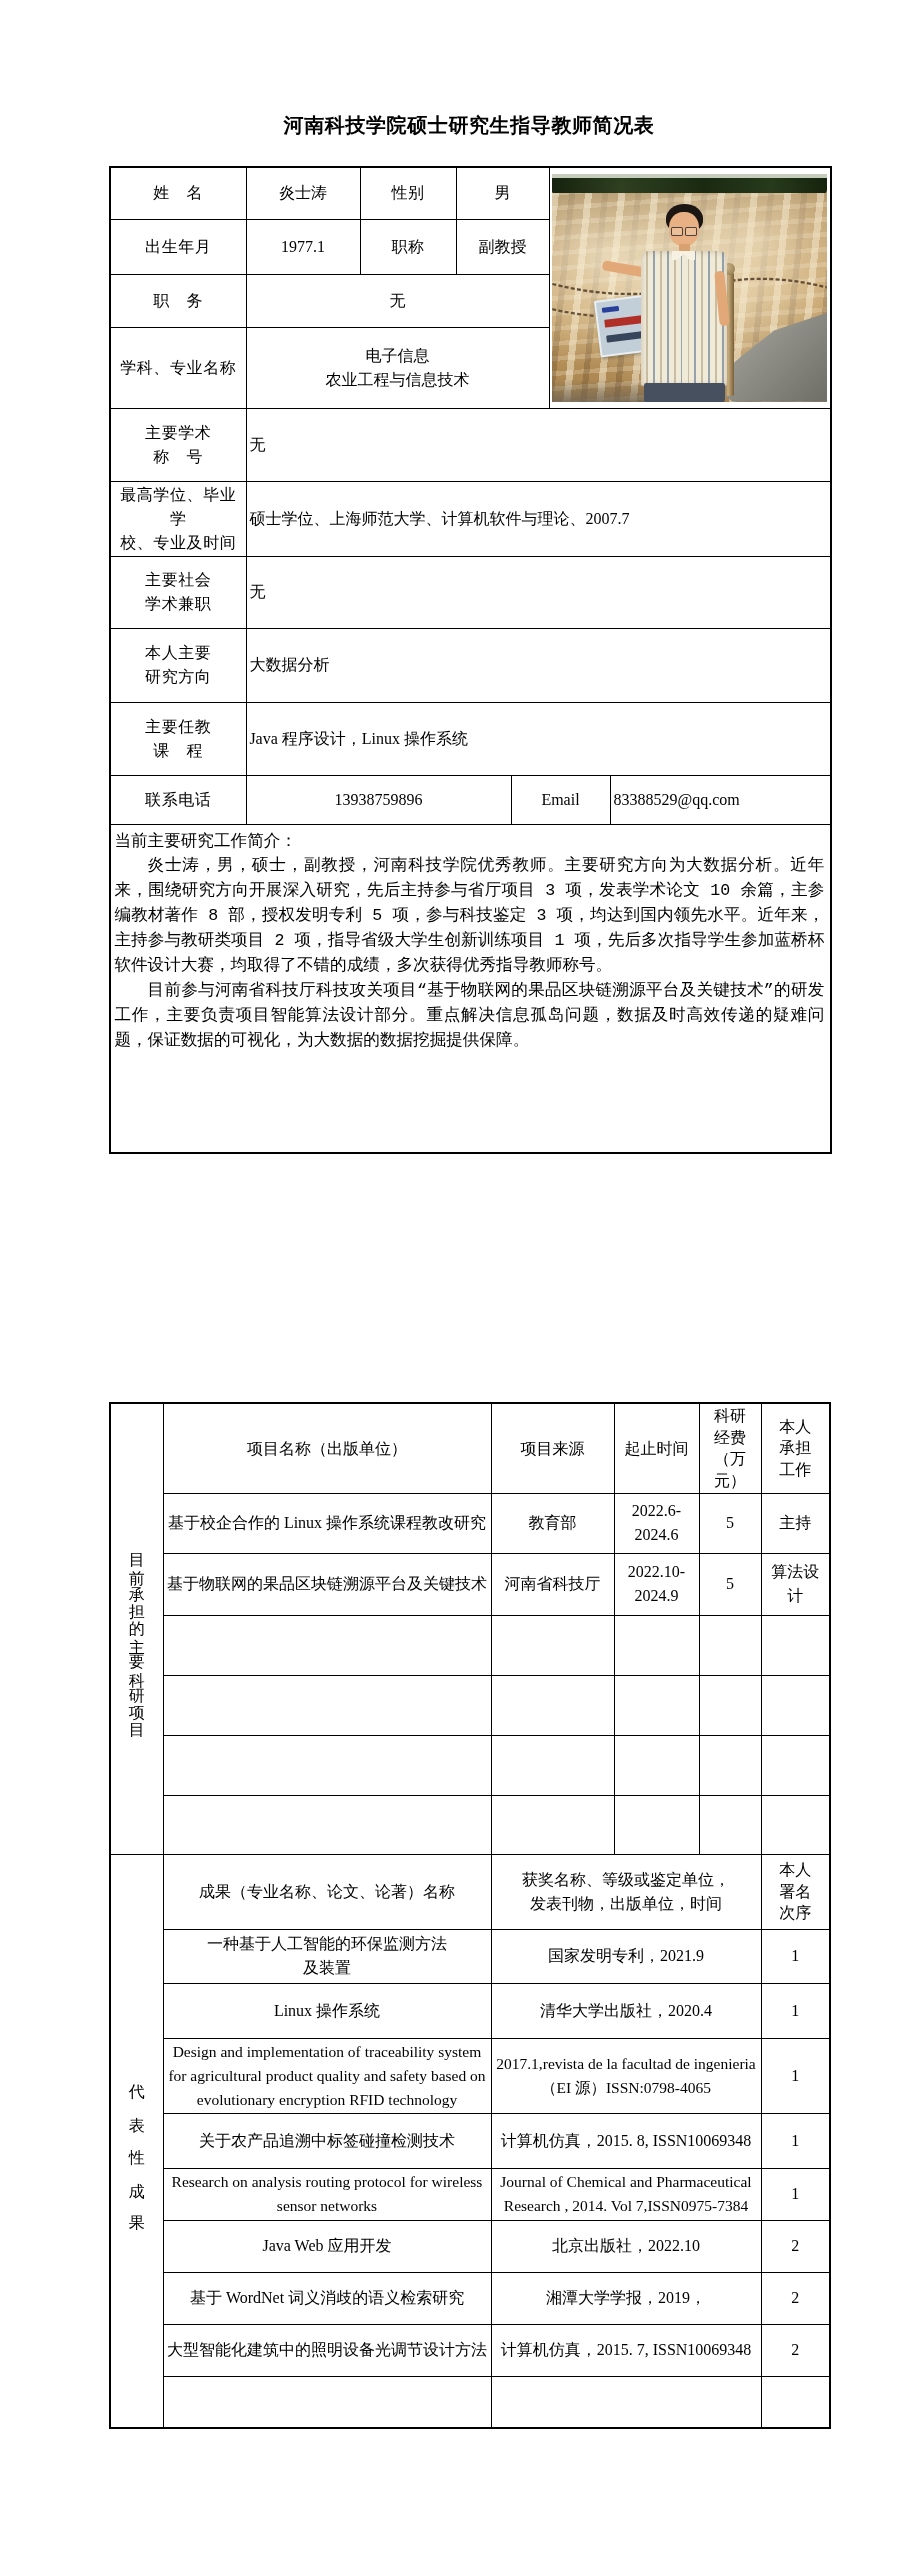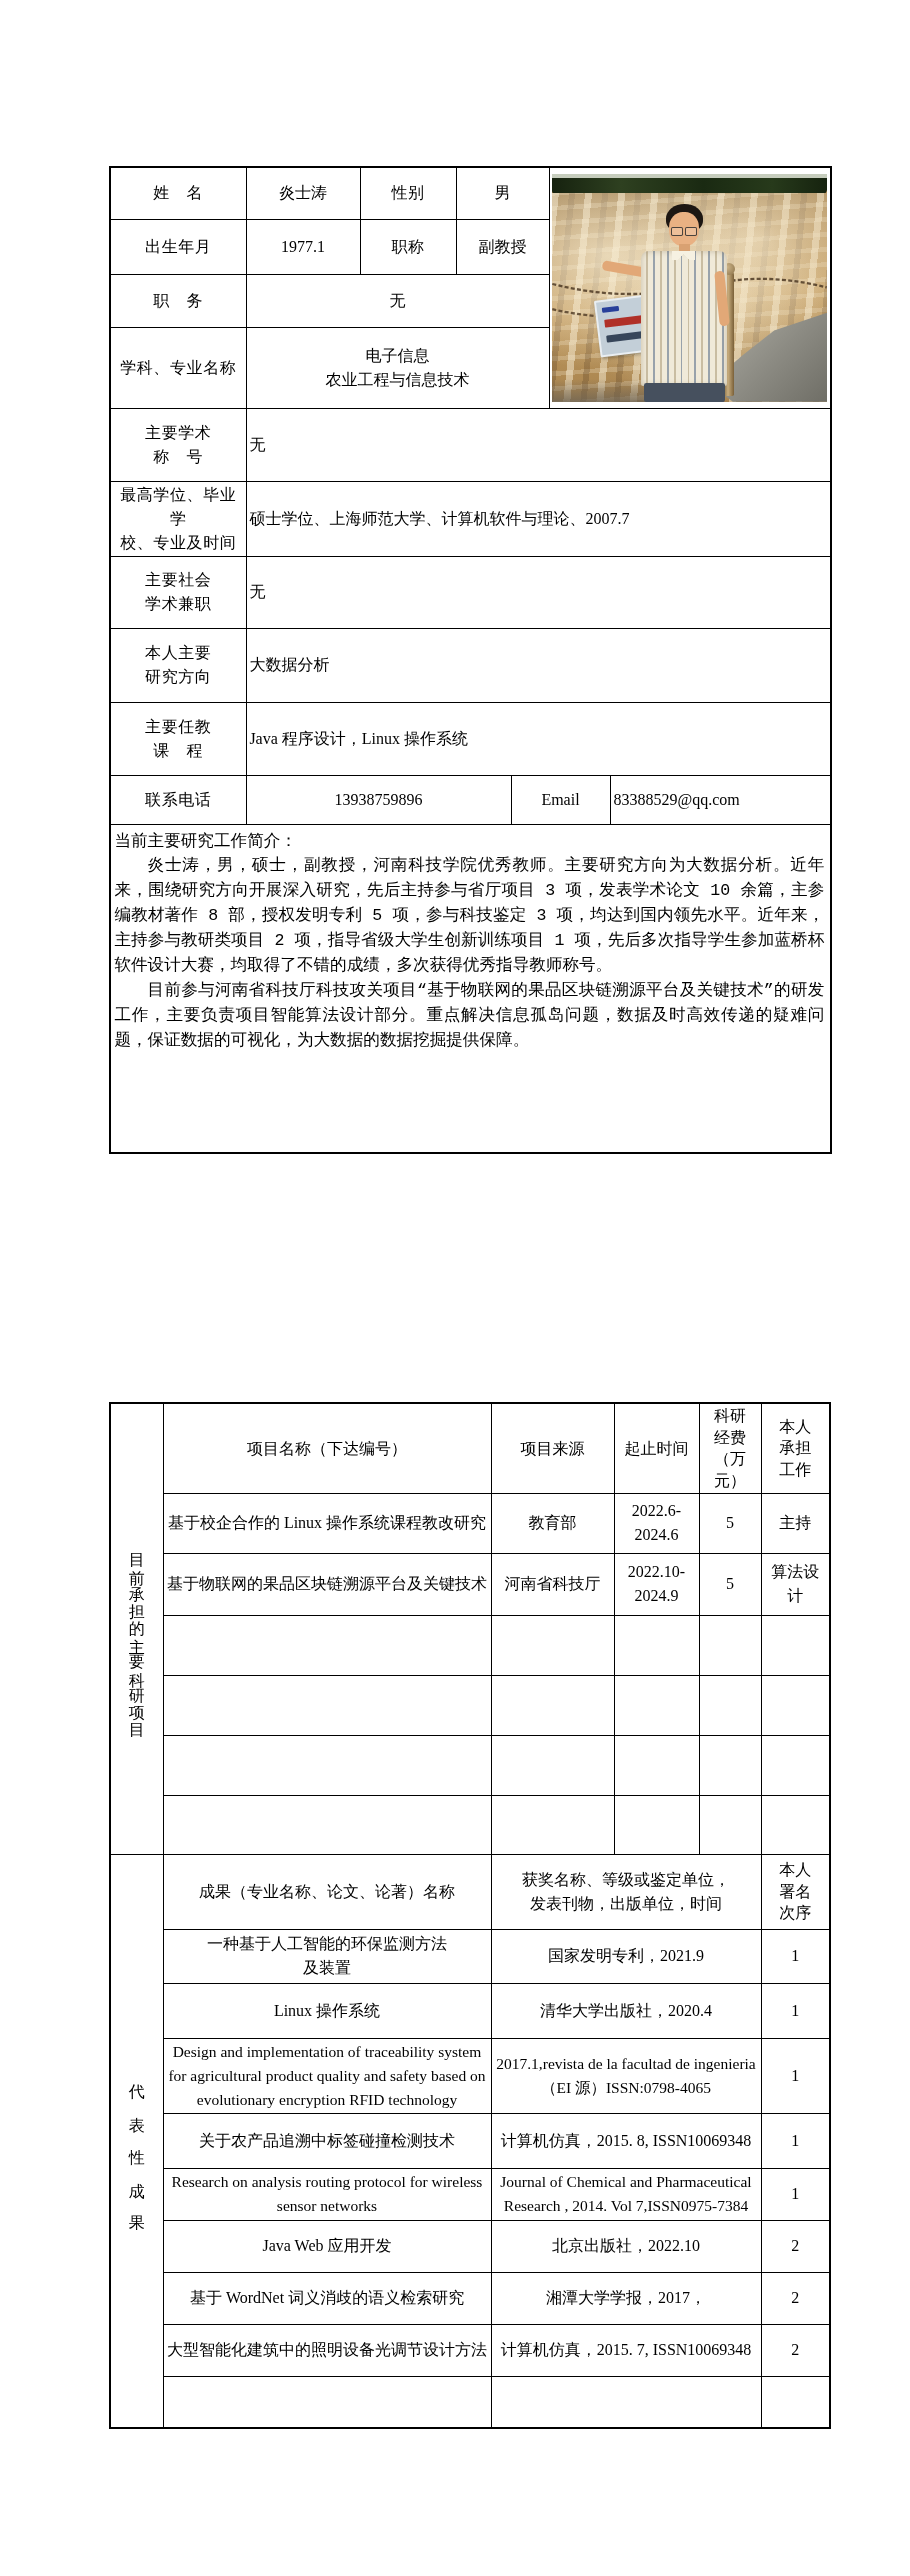--- a/index.html
+++ b/index.html
@@ -116,20 +116,21 @@
   .sign-bar{position:absolute;border-radius:1.1px;}
   .sign-bar.b1{left:4.6px;top:5.7px;width:17px;height:5.7px;background:#28409a;}
   .sign-bar.b2{left:5.7px;top:18.4px;width:57px;height:7.5px;background:#b03028;}
   .sign-bar.b3{left:5.7px;top:34px;width:53px;height:6.9px;background:#37465a;}
 </style>
 </head>
 <body>
 
 <div class="page">
 
+  <div class="doc-title">河南科技学院硕士研究生指导教师简况表</div>
 
   <table class="tblA">
     <colgroup>
       <col style="width:136px">
         <col style="width:114px">
         <col style="width:96px">
       <col style="width:55px">
         <col style="width:38px">
         <col style="width:61px">
         <col style="width:221px">
@@ -240,21 +241,21 @@
       <col style="width:85px">
         <col style="width:62px">
         <col style="width:69px">
     </colgroup>
 
     <tbody>
         <tr style="height:70px">
       <td rowspan="7">
         <span class="vlabel proj">目前承担的主要科研项目</span>
       </td>
-      <td class="hdr">项目名称（下达编号）</td>
+      <td class="hdr">项目名称（出版单位）</td>
       <td class="hdr">项目来源</td>
       <td class="hdr">起止时间</td>
       <td class="hdr pre" style="line-height:1.35">科研
 经费
 （万元）</td>
       <td class="hdr pre" style="line-height:1.35">本人
 承担
 工作</td>
     </tr>
     <tr style="height:60px">
@@ -339,21 +340,21 @@
       <td colspan="3" class="en">Journal of Chemical and Pharmaceutical Research , 2014. Vol 7,ISSN0975-7384</td>
       <td>1</td>
     </tr>
     <tr style="height:52px">
       <td>Java Web 应用开发</td>
       <td colspan="3">北京出版社，2022.10</td>
       <td>2</td>
     </tr>
     <tr style="height:52px">
       <td>基于 WordNet 词义消歧的语义检索研究</td>
-      <td colspan="3">湘潭大学学报，2017，</td>
+      <td colspan="3">湘潭大学学报，2019，</td>
       <td>2</td>
     </tr>
     <tr style="height:52px">
       <td>大型智能化建筑中的照明设备光调节设计方法</td>
       <td colspan="3">计算机仿真，2015. 7, ISSN10069348</td>
       <td>2</td>
     </tr>
     <tr style="height:52px">
       <td></td>
       <td colspan="3"></td>

